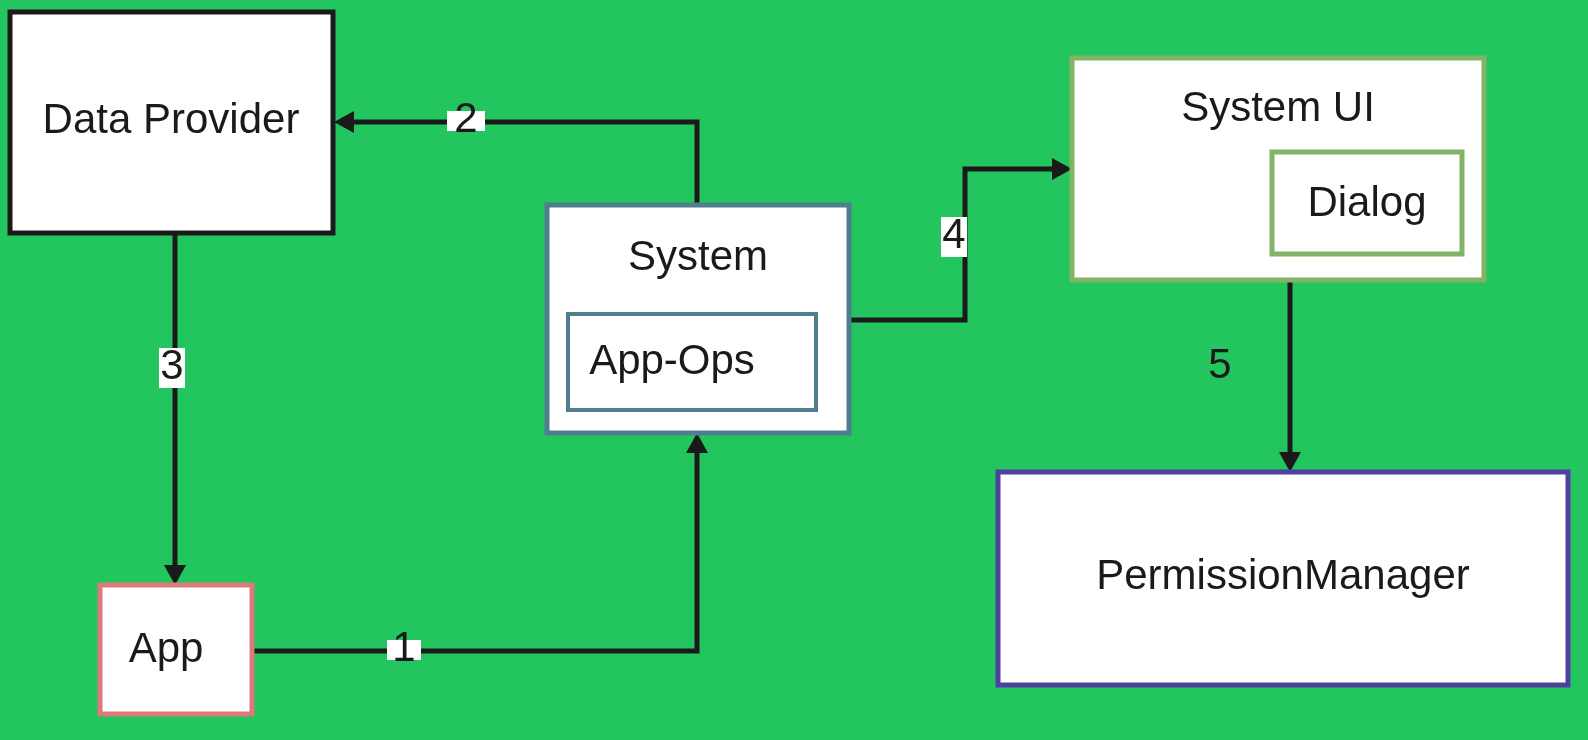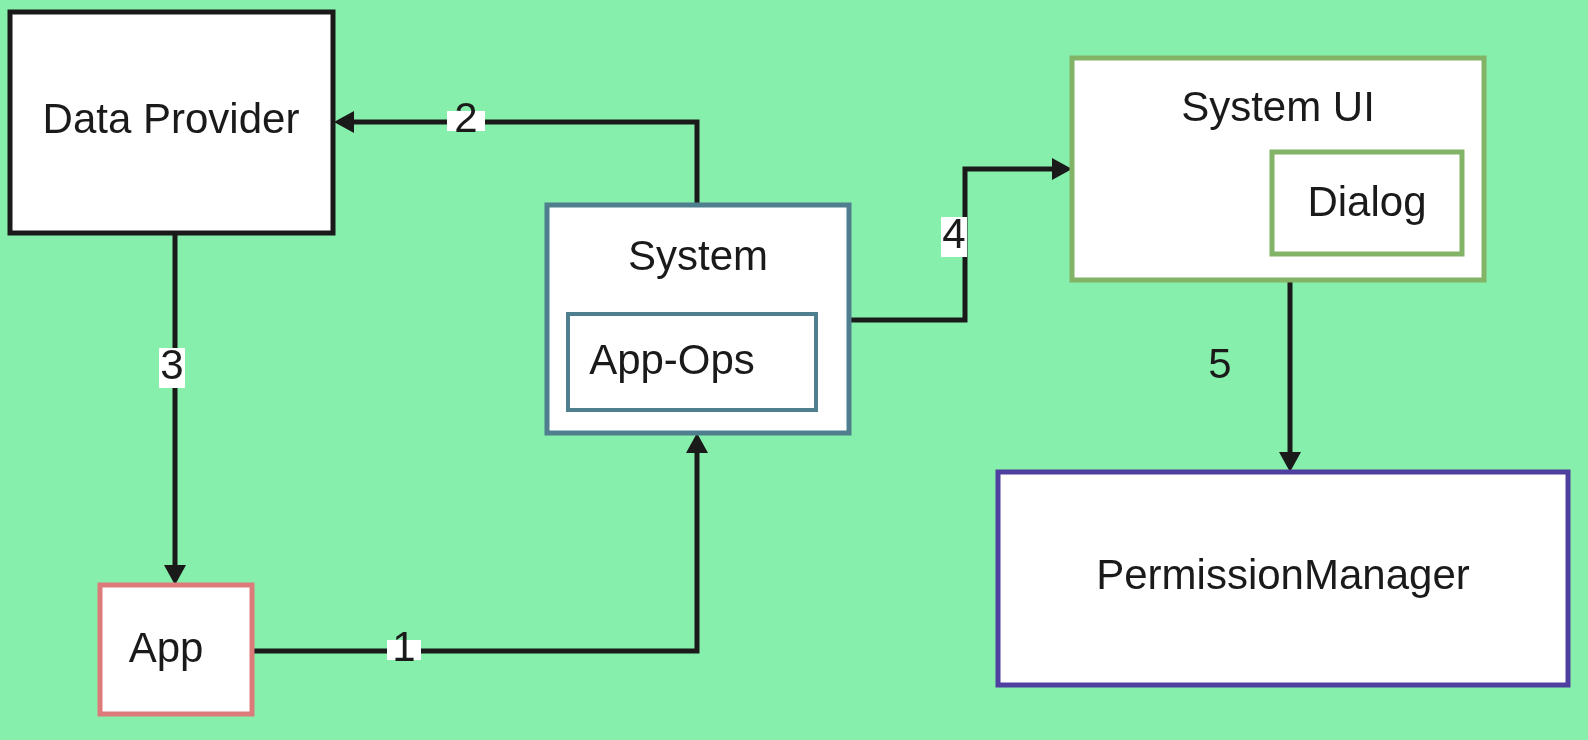--- a/index.html
+++ b/index.html
@@ -7,21 +7,21 @@
     padding: 0;
     background: #ffffff;
   }
   body {
     font-family: "Liberation Sans", sans-serif;
   }
   #canvas {
     position: relative;
     width: 1588px;
     height: 740px;
-    background: #86efac;
+    background: #22c55e;
     overflow: hidden;
   }
   #diagram-svg {
     position: absolute;
     top: 0;
     left: 0;
     width: 1588px;
     height: 740px;
   }
   .node-label {

